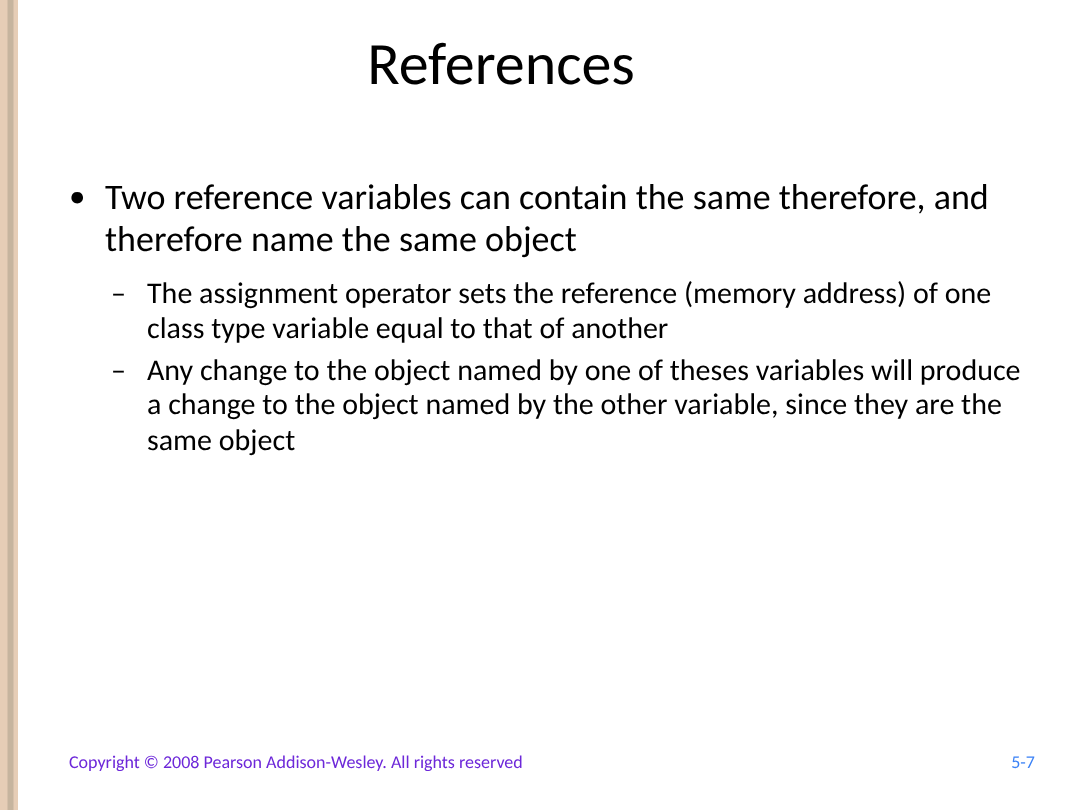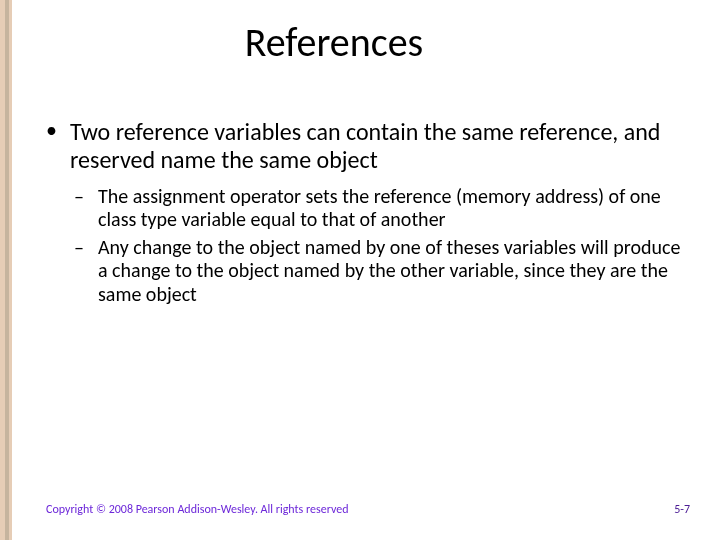--- a/index.html
+++ b/index.html
@@ -89,37 +89,37 @@
     left: 46px;
     bottom: 24px;
     font-size: 12px;
     color: #6d28d9;
   }
   .footer-right {
     position: absolute;
     right: 30px;
     bottom: 24px;
     font-size: 12px;
-    color: #4c1d95;
+    color: #3b82f6;
   }
 </style>
 </head>
 <body>
 
 <div class="slide">
   <div class="accent-bar-outer"></div>
   <div class="accent-bar-inner"></div>
 
   <div class="title">References</div>
 
   <div class="body">
 
     <div class="lvl1">
       <span class="bullet">•</span>
-      <span>Two reference variables can contain  the same reference, and reserved name the same object</span>
+      <span>Two reference variables can contain  the same therefore, and therefore name the same object</span>
     </div>
 
     <div class="lvl2">
       <span class="dash">–</span>
       <span>The assignment operator sets the reference (memory address) of one class type variable equal to that of another</span>
     </div>
 
     <div class="lvl2">
       <span class="dash">–</span>
       <span>Any change to the object named by one of theses variables will produce a change to the object named by the other variable, since they are the same object</span>

